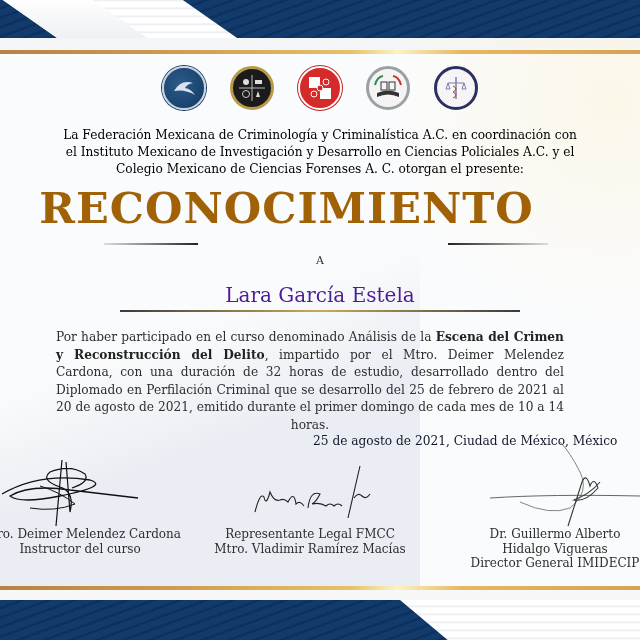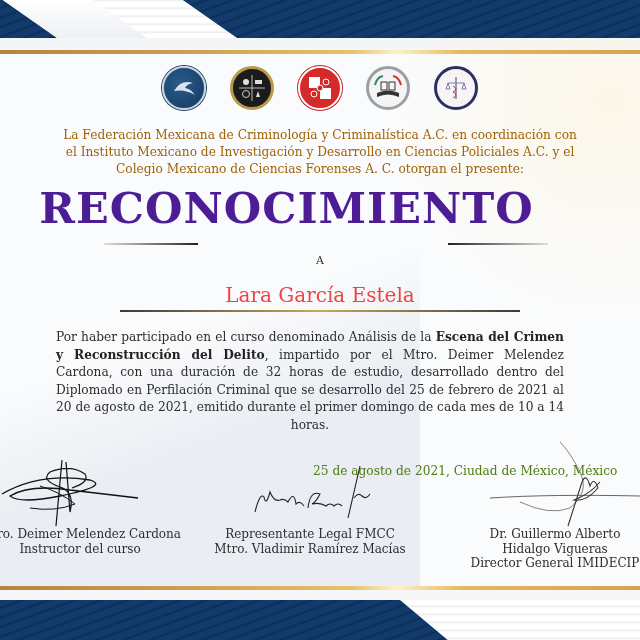--- a/index.html
+++ b/index.html
@@ -36,30 +36,30 @@
     .content { position:absolute; inset:0; }
     .logos { position:absolute; top:66px; left:0; width:640px; display:flex; justify-content:center; gap:24px; }
     .logo { width:44px; height:44px; border-radius:50%; position:relative; box-sizing:border-box; display:flex; align-items:center; justify-content:center; }
     .logo-1 { background:radial-gradient(circle at 40% 40%, #2b5a8a, #123a62); border:2px solid #c9d3de; box-shadow:0 0 0 1px #1a3c63; }
     .logo-2 { background:#1b1b1b; border:3px solid #b99a4b; }
     .logo-3 { background:#d42a2a; border:2px solid #ffffff; box-shadow:0 0 0 1px #c22020; }
     .logo-4 { background:#f4f4f4; border:3px solid #9aa0a4; }
     .logo-5 { background:#f6f4f4; border:3px solid #2a3160; }
     .logo svg { width:30px; height:30px; }
 
-    .intro { position:absolute; top:127px; left:60px; width:520px; text-align:center; font-size:12.2px; line-height:17px; color:#a16207; }
-    .title { position:absolute; top:183px; left:0; width:573px; text-align:center; font-size:43px; font-weight:bold; color:#4c1d95; letter-spacing:1px; font-family:"DejaVu Serif", serif; }
+    .intro { position:absolute; top:127px; left:60px; width:520px; text-align:center; font-size:12.2px; line-height:17px; color:#000000; }
+    .title { position:absolute; top:183px; left:0; width:573px; text-align:center; font-size:43px; font-weight:bold; color:#a16207; letter-spacing:1px; font-family:"DejaVu Serif", serif; }
     .rule-left { position:absolute; top:243px; left:104px; width:94px; height:2px; background:linear-gradient(90deg, #ddd, #222); }
     .rule-right { position:absolute; top:243px; left:448px; width:100px; height:2px; background:linear-gradient(90deg, #222, #ddd); }
     .to-label { position:absolute; top:254px; left:0; width:640px; text-align:center; font-size:11px; color:#333; }
-    .recipient { position:absolute; top:283px; left:0; width:640px; text-align:center; font-size:20px; color:#ef4444; font-family:"DejaVu Serif", serif; }
+    .recipient { position:absolute; top:283px; left:0; width:640px; text-align:center; font-size:20px; color:#4c1d95; font-family:"DejaVu Serif", serif; }
     .name-line { position:absolute; top:310px; left:120px; width:400px; height:1.5px; background:linear-gradient(90deg, #3b3b3b, #c9a95a 50%, #3b3b3b); }
     .body-text { position:absolute; top:329px; left:56px; width:508px; font-size:12.2px; line-height:17.5px; color:#2e2e2e; text-align:justify; text-align-last:center; }
     .body-text b { font-weight:bold; color:#222; }
-    .date-place { position:absolute; top:434px; left:313px; font-size:12.2px; color:#4d7c0f; white-space:nowrap;margin-top:30px; }
+    .date-place { position:absolute; top:434px; left:313px; font-size:12.2px; color:#0f172a; white-space:nowrap; }
 
     .sig { position:absolute; text-align:center; font-size:12px; line-height:14.5px; color:#2e2e2e; white-space:nowrap; }
     .sig-1 { top:527px; left:-20px; width:200px; }
     .sig-2 { top:527px; left:210px; width:200px; }
     .sig-3 { top:527px; left:455px; width:200px; }
     .sig-img { position:absolute; }
     .sig-img-1 { left:0px; top:452px; width:140px; height:75px; }
     .sig-img-2 { left:250px; top:462px; width:130px; height:60px; }
     .sig-img-3 { left:490px; top:442px; width:150px; height:85px; }
   </style>

